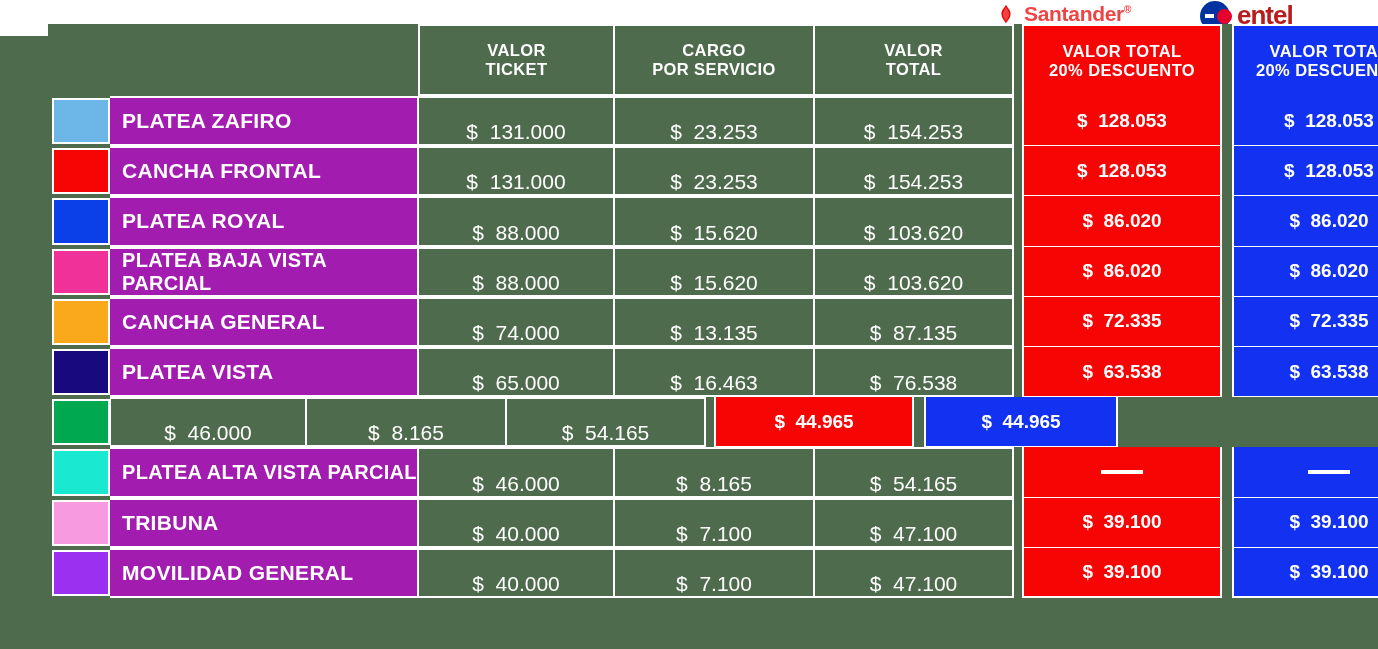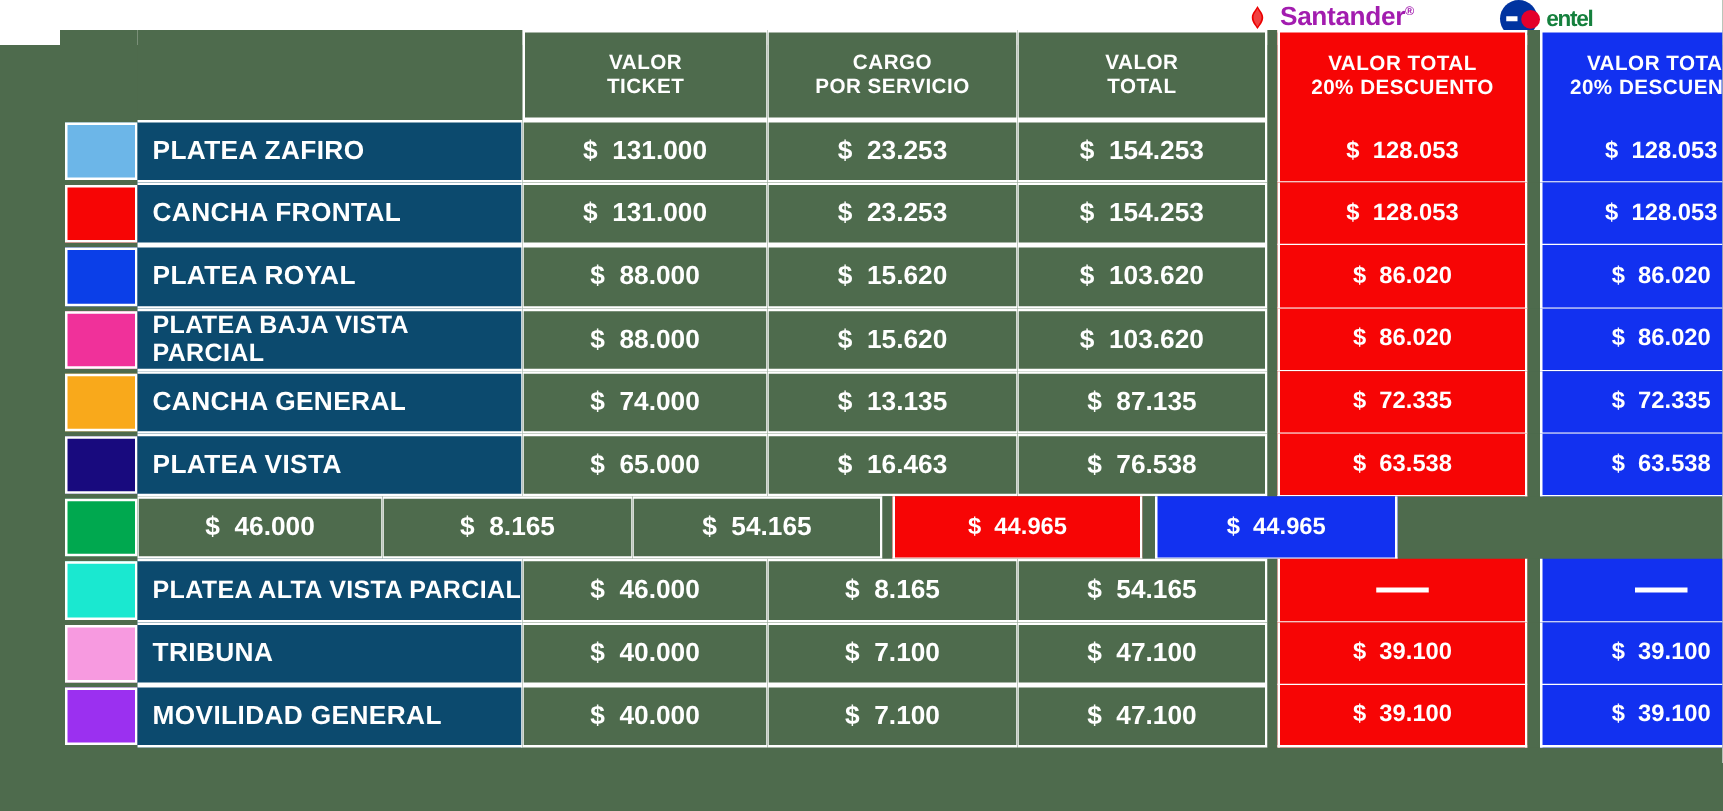--- a/index.html
+++ b/index.html
@@ -40,21 +40,21 @@
   #entel-logo { left: 1200px; top: 0px; }
 
   .santander-flame {
     width: 22px;
     height: 22px;
     position: relative;
   }
   .santander-text {
     font-size: 21px;
     font-weight: bold;
-    color: #a21caf;
+    color: #ef4444;
     letter-spacing: -0.3px;
   }
   .santander-text sup {
     font-size: 10px;
     vertical-align: super;
   }
   .entel-mark {
     width: 30px;
     height: 30px;
     border-radius: 50%;
@@ -74,23 +74,23 @@
   .entel-mark::before {
     content: "";
     position: absolute;
     width: 9px;
     height: 4px;
     background: #ffffff;
     left: 5px;
     top: 13px;
   }
   .entel-text {
-    font-size: 18px;
+    font-size: 26px;
     font-weight: bold;
-    color: #15803d;
+    color: #b91c1c;
     letter-spacing: -1px;
   }
 
   
   #table {
     position: absolute;
     left: 0;
     top: 24px;
     width: 1378px;
     margin-left: 48px;
@@ -153,36 +153,37 @@
     background: #4e6b4d;
     padding: 2px 0 2px 4px;
     display: flex;
     align-items: stretch;
   }
   .swatch {
     flex: 1;
     border: 2px solid #ffffff;
   }
   .body-row .name-cell {
-    background: #0c4a6e;
+    background: #a21caf;
     border: 2px solid #ffffff;
     border-left: none;
     border-right-width: 1px;
     font-weight: bold;
     letter-spacing: 0.3px;
   }
   .name-cell .nm { font-size: 21px; }
   .name-cell .nm.small { font-size: 20px; }
   .body-row .num-cell {
     background: #4e6b4d;
     border: 2px solid #ffffff;
     border-left-width: 1px;
     border-right-width: 1px;
     font-size: 21px;
-    font-weight: bold;
+    font-weight: normal;
+    align-items: flex-end;
   }
   .body-row .num-cell.last { border-right-width: 2px; }
   .body-row .gap-cell { background: #4e6b4d; }
   .body-row .sant-cell {
     background: #f70505;
     border-left: 2px solid #ffffff;
     border-right: 2px solid #ffffff;
     border-bottom: 1px solid #ffffff;
     font-size: 19px;
     font-weight: bold;

